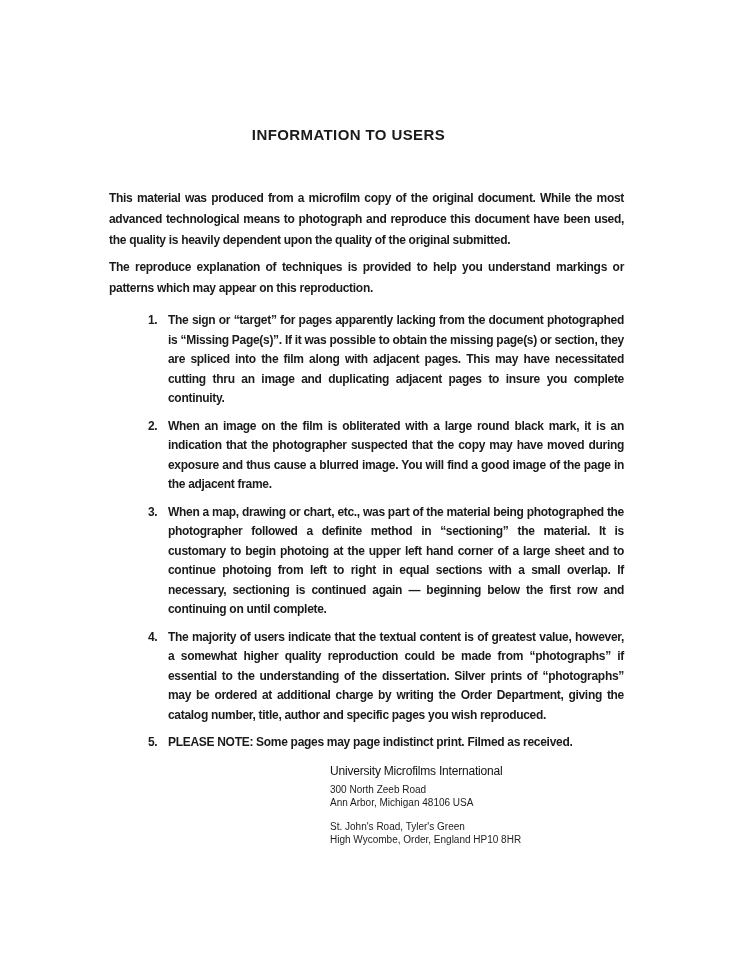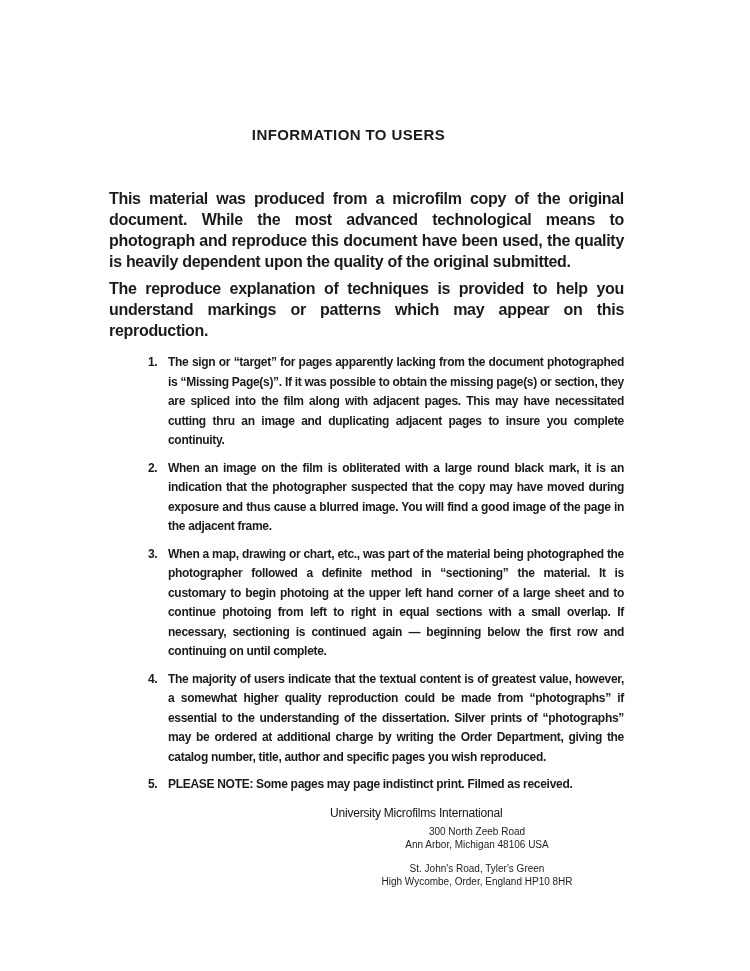--- a/index.html
+++ b/index.html
@@ -25,21 +25,21 @@
     margin: 0 0 46px 0;
     padding-right: 36px;
     text-align: center;
     font-size: 15px;
     line-height: 15px;
     font-weight: 700;
     letter-spacing: 0.4px;
   }
   .para {
     margin: 0 0 6px 0;
-    font-size: 16px;
+    font-size: 12px;
     font-weight: 700;
     line-height: 21px;
     letter-spacing: -0.3px;
     text-align: justify;
   }
   .list {
     margin-top: 12px;
   }
   .list-item {
     position: relative;
@@ -65,21 +65,20 @@
   .publisher-name {
     font-size: 12px;
     font-weight: 400;
     line-height: 20px;
     letter-spacing: -0.2px;
     color: #111111;
     white-space: nowrap;
   }
   .publisher-address {
     margin-top: 2px;
-    text-align: center;
   }
   .addr-line {
     display: block;
     font-size: 10px;
     font-weight: 400;
     line-height: 13.5px;
     letter-spacing: 0;
     color: #222222;
   }
   .addr-line:nth-child(3) {

